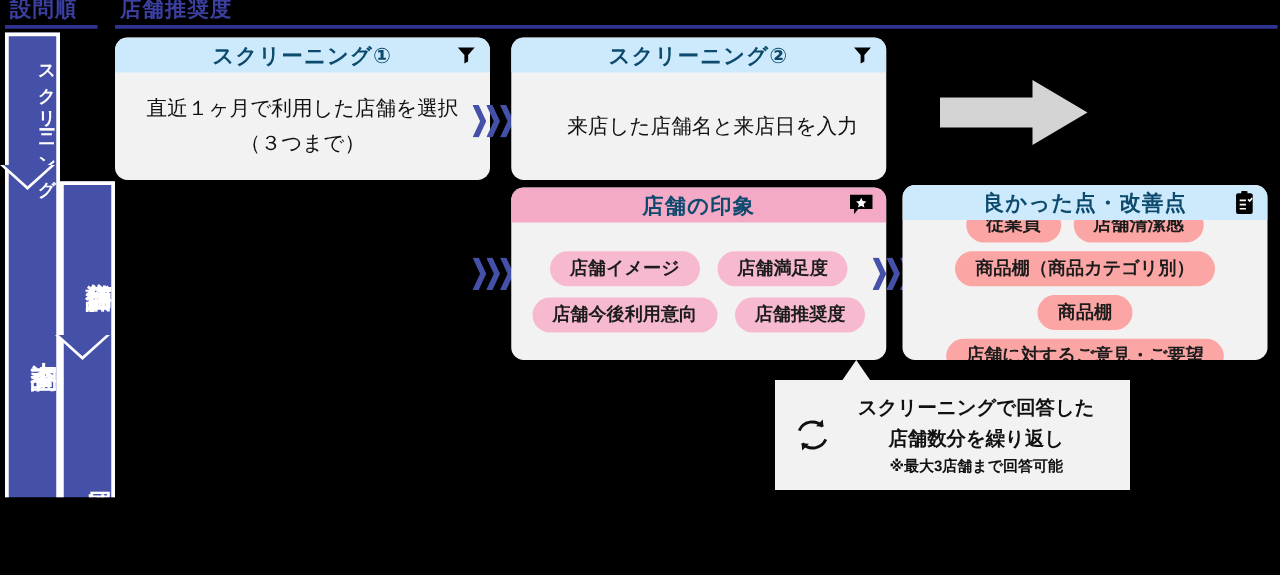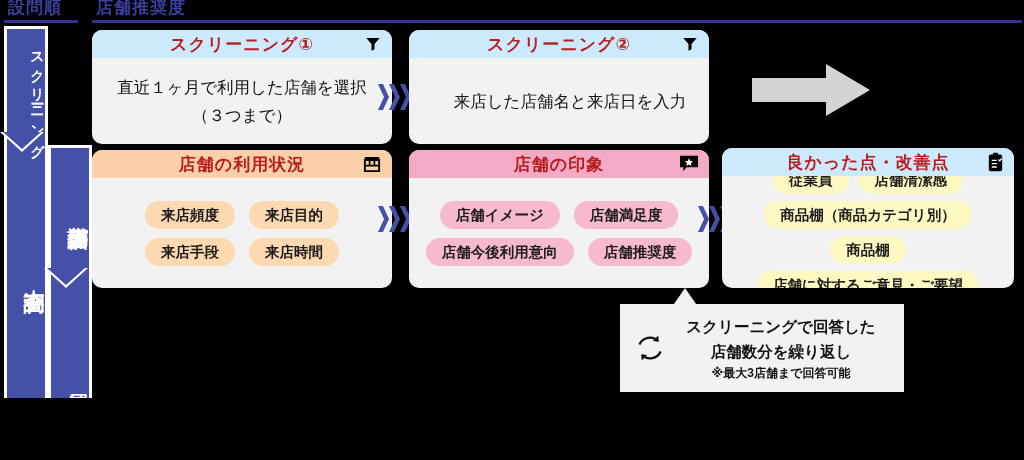--- a/index.html
+++ b/index.html
@@ -76,21 +76,21 @@
     box-sizing:border-box;
   }
   .card-head{
     position:relative;
     height:28px;
     display:flex;
     align-items:center;
     justify-content:center;
     font-weight:bold;
     font-size:17px;
-    color:#b91c1c;
+    color:#0c4a6e;
     letter-spacing:1px;
   }
   .card-head .hicon{
     position:absolute;
     right:10px;top:50%;
     transform:translateY(-50%);
     display:flex;align-items:center;
   }
   .card-body{
     display:flex;
@@ -116,21 +116,21 @@
     font-weight:bold;
     color:#1c1c1c;
     white-space:nowrap;
     text-align:center;
     line-height:16px;
   }
   .pill.two-line{line-height:15px;padding:4px 12px;font-size:13px;}
 
   
   .hd-blue{background:#cdeafc;}
-  .pl-blue{background:#fef9c3;text-align:right;}
+  .pl-blue{background:#fca5a5;text-align:right;}
   .hd-orange{background:#fbd0a8;}
   .pl-orange{background:#fcd9b0;}
   .hd-pink{background:#f4aac6;}
   .pl-pink{background:#f7b9d0;}
   .hd-yellow{background:#fcf0a8;}
   .pl-yellow{background:#fbeaa0;}
 
   
   .chev{
     position:absolute;
@@ -242,38 +242,20 @@
       <div class="desc">来店した店舗名と来店日を入力</div>
     </div>
   </div>
 
   <div class="grey-arrow" style="left:752px;top:62px;width:120px;height:56px;">
     <svg width="120" height="56" viewBox="0 0 120 56" aria-hidden="true">
       <path d="M0 16 H74 V2 L118 28 L74 54 V40 H0 Z" fill="#d4d4d4"></path>
     </svg>
   </div>
 
-  <div class="card" style="left:92px;top:150px;width:300px;height:138px;">
-    <div class="card-head hd-orange">
-      <span>店舗の利用状況</span>
-      <span class="hicon">
-        <svg width="20" height="19" viewBox="0 0 24 24" aria-hidden="true">
-          <path d="M3 3h18v3H3z" fill="#000"></path>
-          <path d="M3 7h18v14H3z" fill="none" stroke="#000" stroke-width="2.4"></path>
-          <path d="M9 7v7M15 7v7M3 14h18" stroke="#000" stroke-width="2.2"></path>
-        </svg>
-      </span>
-    </div>
-    <div class="card-body" style="height:110px;">
-      <div class="pill pl-orange">来店頻度</div>
-      <div class="pill pl-orange">来店目的</div>
-      <div class="pill pl-orange">来店手段</div>
-      <div class="pill pl-orange">来店時間</div>
-    </div>
-  </div>
 
   <div class="chev" style="left:378px;top:206px;">
     <span></span>
     <span></span>
     <span></span>
   </div>
 
   <div class="card" style="left:409px;top:150px;width:300px;height:138px;">
     <div class="card-head hd-pink">
       <span>店舗の印象</span>

